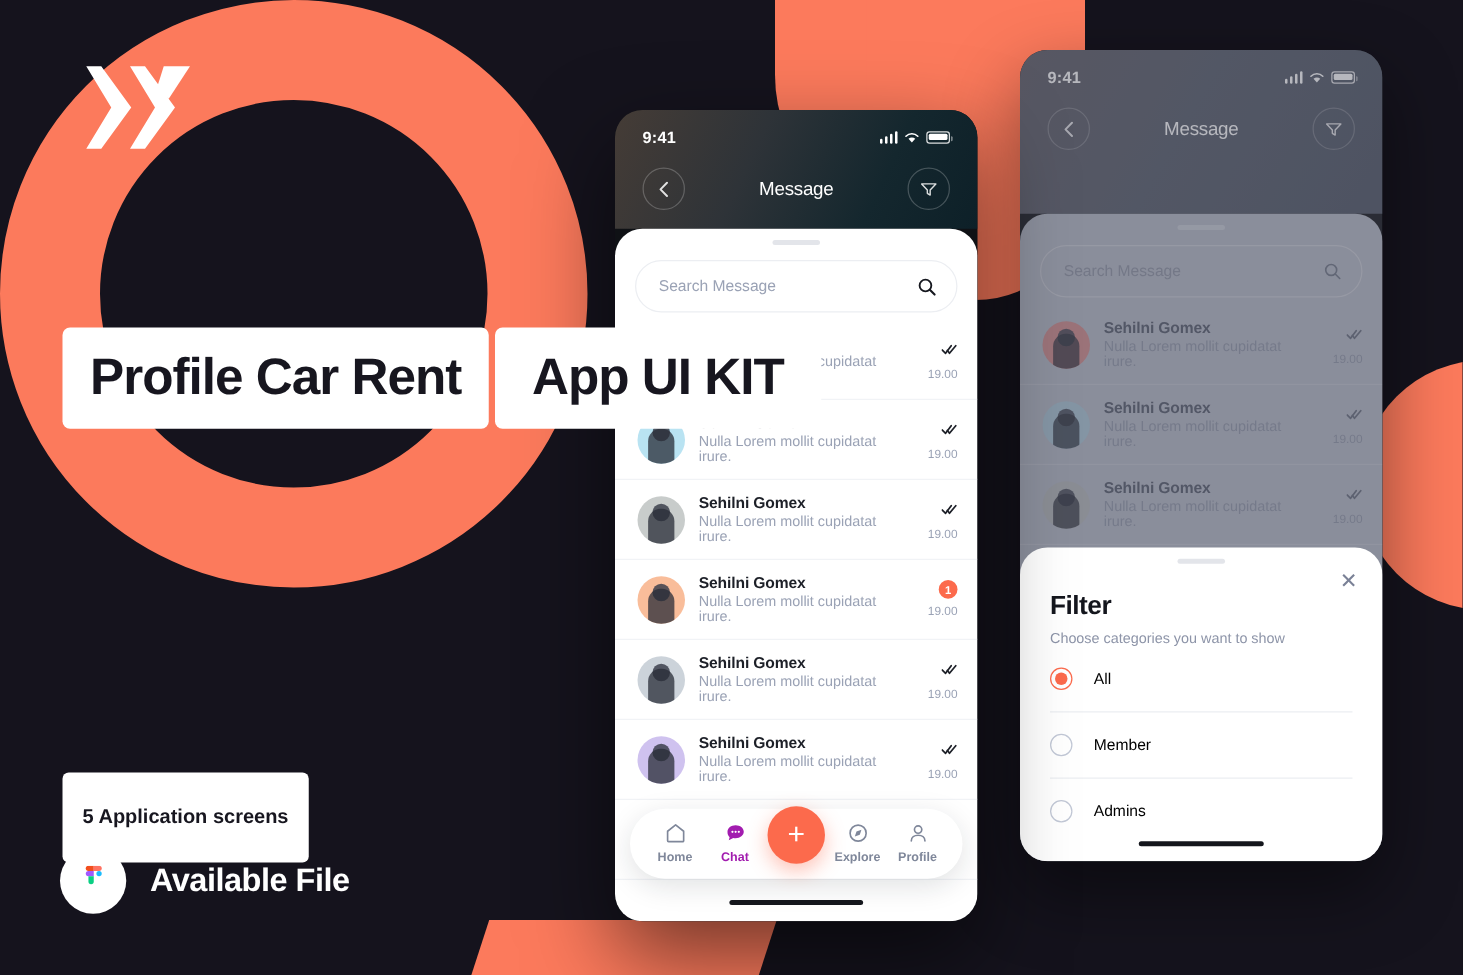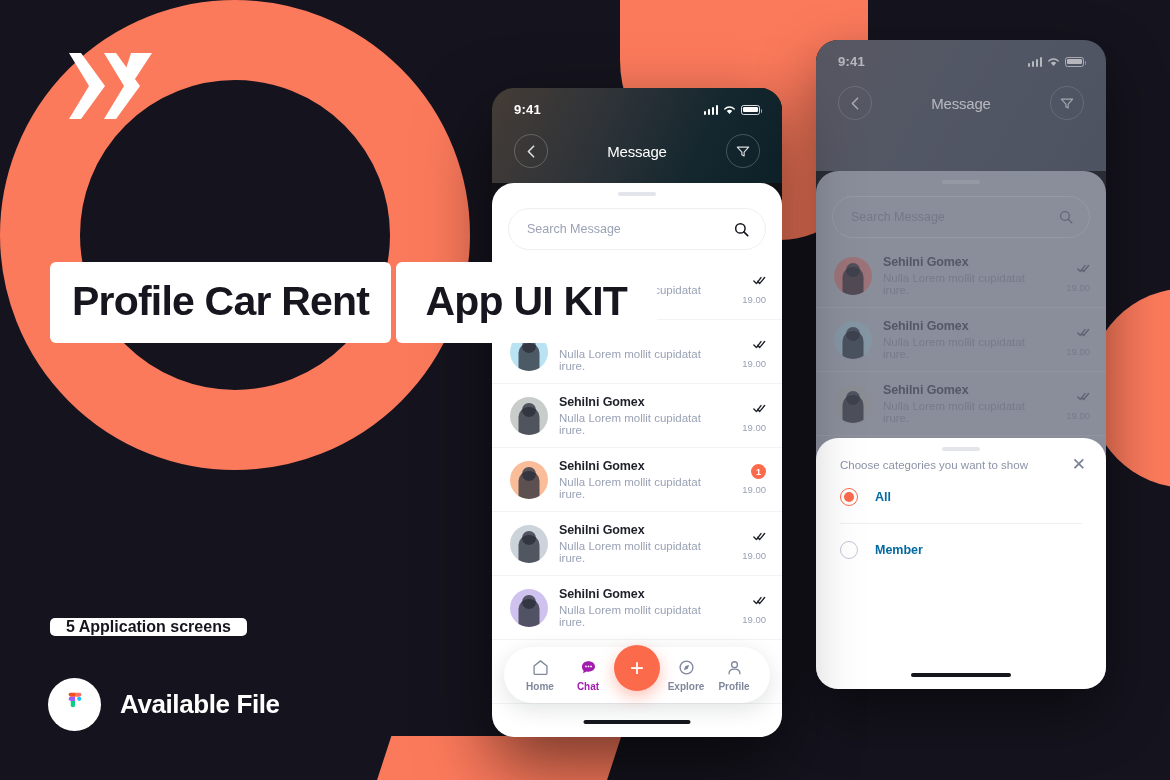--- a/index.html
+++ b/index.html
@@ -47,21 +47,21 @@
     font-weight:bold; letter-spacing:-0.8px;
     border-radius:6px; display:inline-block;
   }
   #title-line-1 { font-size:41px; padding:16px 22px 18px; }
   #title-line-2 { font-size:41px; padding:16px 30px 18px; margin-top:16px; }
 
   #screens-badge {
     position:absolute; left:50px; top:618px; z-index:3;
     background:#fff; color:#17161f;
     font-size:16px; font-weight:bold;
-    padding:0 16px; border-radius:5px;
+    padding:27px 16px; border-radius:5px;
   }
   #available-row {
     position:absolute; left:48px; top:678px; z-index:3;
     display:flex; align-items:center; gap:19px;
   }
   #figma-badge {
     width:53px; height:53px; border-radius:50%; background:#fff;
     position:relative;
   }
   #available-label { color:#fff; font-size:26px; font-weight:bold; letter-spacing:-0.4px; }
@@ -241,21 +241,21 @@
   .filter-opt:last-of-type { border-bottom:none; }
   .radio {
     width:18px; height:18px; border-radius:50%;
     border:1.6px solid #c2c8d6; flex:0 0 18px;
     display:flex; align-items:center; justify-content:center;
   }
   .radio.sel { border-color:#fc6a4c; }
   .radio.sel::after {
     content:""; width:10px; height:10px; border-radius:50%; background:#fc6a4c;
   }
-  .filter-opt-label { font-size:12.5px; font-weight:bold; color:#0369a1; }
+  .filter-opt-label { font-size:12.5px; font-weight:normal; color:#000000; }
   #filter-home-indicator {
     position:absolute; left:50%; transform:translateX(-50%); bottom:12px;
     width:100px; height:4px; border-radius:2px; background:#14161c;
   }
 </style>
 </head>
 <body>
 
 <div class="deco" id="deco-blob-top"></div>
 <div class="deco" id="deco-blob-top2"></div>
@@ -400,29 +400,34 @@
           </div>
         </div>
       </div>
   </div>
 
   <div class="dim-layer"></div>
 
   <div id="filter-sheet">
     <div class="grabber"></div>
     <div id="filter-close">✕</div>
+    <div id="filter-title">Filter</div>
     <div id="filter-sub">Choose categories you want to show</div>
     <div id="filter-options">
         <div class="filter-opt">
           <div class="radio sel"></div>
           <div class="filter-opt-label">All</div>
         </div>
         <div class="filter-opt">
           <div class="radio"></div>
           <div class="filter-opt-label">Member</div>
+        </div>
+        <div class="filter-opt">
+          <div class="radio"></div>
+          <div class="filter-opt-label">Admins</div>
         </div>
       </div>
     <div id="filter-home-indicator"></div>
   </div>
 </div>
 
 <div class="phone" id="phone-front">
   <div class="screen-header">
     <div class="status-bar">
       <div class="status-time">9:41</div>

